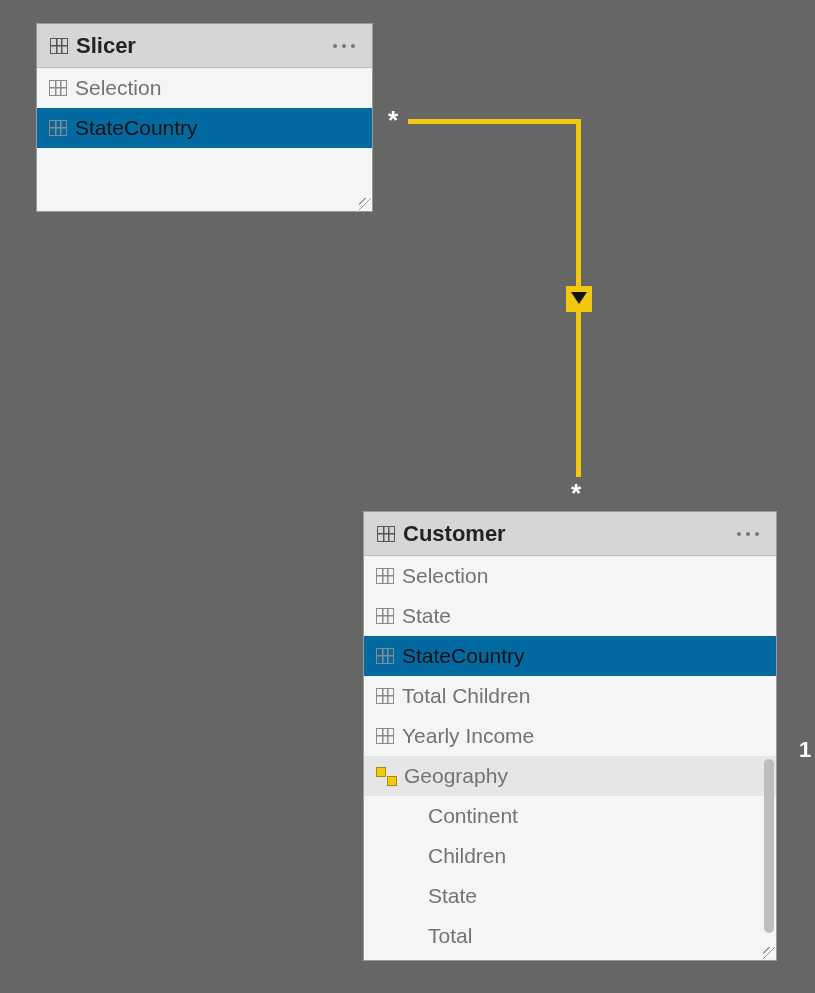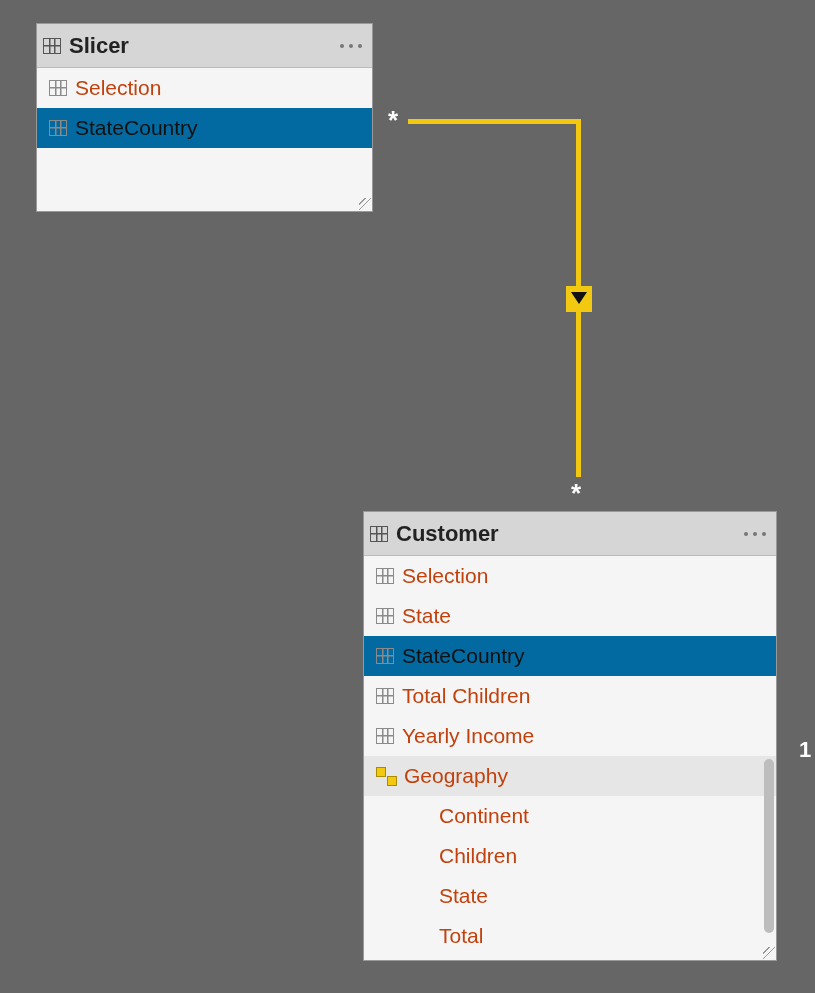--- a/index.html
+++ b/index.html
@@ -15,21 +15,21 @@
     position: absolute;
     background: #f5f5f5;
     border: 1px solid #999;
   }
   .table-header {
     background: #d6d6d6;
     border-bottom: 1px solid #bbb;
     height: 44px;
     display: flex;
     align-items: center;
-    padding: 0 6px;
+    padding: 0 13px;
   }
   .table-header .title {
     font-weight: 700;
     font-size: 22px;
     color: #222;
     margin-left: 8px;
     flex: 1;
   }
   .more-dots {
     display: flex;
@@ -40,28 +40,28 @@
     width: 4px; height: 4px; background: #777; border-radius: 50%;
     display: inline-block;
   }
   .rows { position: relative; }
   .row {
     height: 40px;
     display: flex;
     align-items: center;
     padding: 0 12px;
     font-size: 21px;
-    color: #c2410c;
+    color: #737373;
     background: #f5f5f5;
   }
   .row .label { margin-left: 8px; }
   .row.selected { background: #0369a1; color: #111; }
   .row.highlight { background: #e6e6e6; }
   .child-row { padding-left: 56px; }
-  .child-row .label { margin-left: 19px; }
+  .child-row .label { margin-left: 8px; }
   
   .icon-table {
     width: 18px; height: 16px; border: 1.5px solid #8a8a8a; position: relative;
     background:
       linear-gradient(#8a8a8a,#8a8a8a) 0 50%/100% 1.5px no-repeat,
       linear-gradient(#8a8a8a,#8a8a8a) 33% 0/1.5px 100% no-repeat,
       linear-gradient(#8a8a8a,#8a8a8a) 66% 0/1.5px 100% no-repeat;
   }
   .icon-table.dark { border-color: #555; background:
       linear-gradient(#555,#555) 0 50%/100% 1.5px no-repeat,

